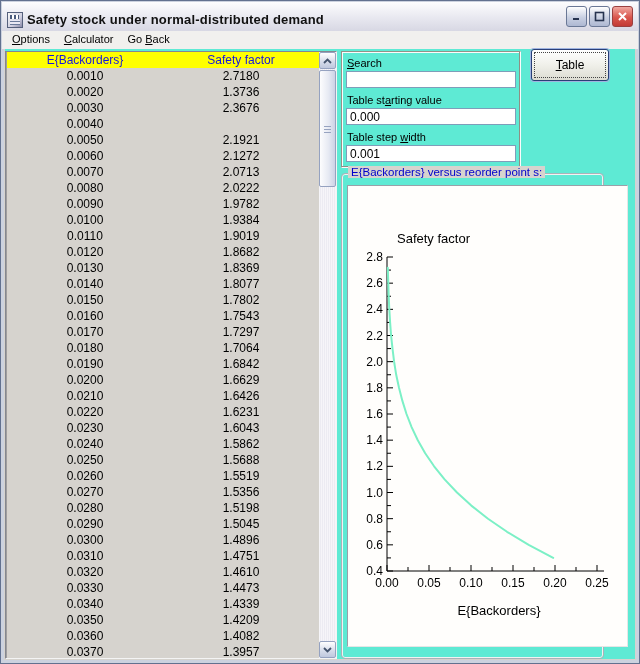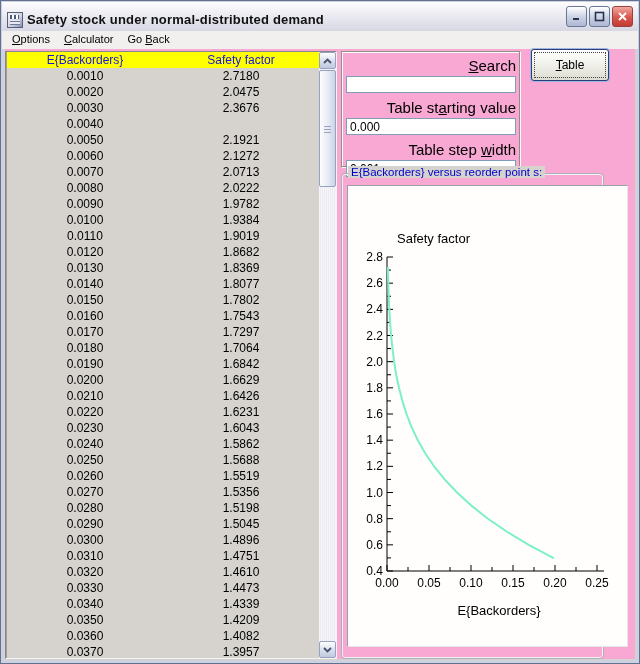--- a/index.html
+++ b/index.html
@@ -28,21 +28,21 @@
   .winbtn { width:21px; height:21px; border-radius:3px; border:1px solid #6a7896;
     background:linear-gradient(to bottom,#ffffff,#c9d0e2 55%,#aeb8d2);
     display:flex; align-items:center; justify-content:center; }
   .winbtn.close { border-color:#9a4040;
     background:linear-gradient(to bottom,#f0a8a0,#d9564d 55%,#c23a35); }
   
   .menubar { position:absolute; top:30px; left:1px; right:1px; height:18px;
     background:#f1f0ee; display:flex; align-items:flex-start; padding-left:3px; }
   .menu-item { font-size:11px; color:#000; padding:2px 7px; cursor:default; }
   
-  .client { position:absolute; top:48px; left:4px; right:4px; bottom:4px; background:#f9a8d4;padding-left:40px; }
+  .client { position:absolute; top:48px; left:4px; right:4px; bottom:4px; background:#5eead4;padding-left:40px; }
   
   .table-panel { position:absolute; left:0; top:2px; width:332px; height:608px;
     border:1px solid #848790; border-right-color:#f4f4f4; border-bottom-color:#f4f4f4;
     box-shadow: inset 1px 1px 0 rgba(60,60,70,.35); background:#d6d3ce; overflow:hidden; }
   .tgrid { position:absolute; left:1px; top:0; right:17px; bottom:0; overflow:hidden; }
   .thead { display:flex; height:16px; background:#ffff00; }
   .thead .cell { color:#1414e0; }
   .row { display:flex; height:16px; }
   .cell { width:50%; text-align:center; font-size:12px; line-height:16px; color:#000;
     white-space:nowrap; overflow:hidden; }
@@ -55,21 +55,21 @@
   .sb-btn.up { top:0; } .sb-btn.down { bottom:0; }
   .sb-thumb { position:absolute; left:0; top:18px; width:17px; height:117px;
     border:1px solid #95a2c0; border-radius:2px;
     background:linear-gradient(to right,#fdfdfe,#e7eaf3 55%,#ccd3e6); }
   .grip { position:absolute; left:4px; right:4px; top:50%; margin-top:-4px; height:8px;
     background:repeating-linear-gradient(0deg,#97a3c0 0 1px,transparent 1px 3px); }
   
   .search-group { position:absolute; left:336px; top:2px; width:180px; height:117px;
     border:1px solid #929288; border-right-color:#fcfcfc; border-bottom-color:#fcfcfc;
     box-shadow: inset -1px -1px 0 #8f8f85, inset 1px 1px 0 #fcfcfc; padding:3px 4px; }
-  .fld-label { display:block; font-size:15px; color:#000; margin:2px 0 2px 1px;text-align:right; }
+  .fld-label { display:block; font-size:11px; color:#000; margin:2px 0 2px 1px; }
   .fld-input { display:block; width:170px; height:17px; border:1px solid #7f9db9; background:#fff;
     font-family:"Liberation Sans",sans-serif; font-size:12px; padding:0 3px; margin-bottom:6px; }
   
   .xp-button { position:absolute; left:526px; top:0; width:78px; height:32px;
     border:1px solid #2a3f77; border-radius:3px;
     background:linear-gradient(to bottom,#ffffff,#f0f0ea 50%,#dcdcd2);
     box-shadow:0 0 0 1px #9fb4e0; font-family:"Liberation Sans",sans-serif;
     font-size:12px; color:#000; position:absolute; }
   .xp-button::after { content:""; position:absolute; inset:2px; border:1px dotted #444; border-radius:1px; }
   
@@ -125,21 +125,21 @@
             <div class="cell">E{Backorders}</div>
             <div class="cell">Safety factor</div>
           </div>
         <div id="tbody">
             <div class="row">
               <div class="cell">0.0010</div>
               <div class="cell">2.7180</div>
             </div>
             <div class="row">
               <div class="cell">0.0020</div>
-              <div class="cell">2.0475</div>
+              <div class="cell">1.3736</div>
             </div>
             <div class="row">
               <div class="cell">0.0030</div>
               <div class="cell">2.3676</div>
             </div>
             <div class="row">
               <div class="cell">0.0040</div>
             </div>
             <div class="row">
               <div class="cell">0.0050</div>

